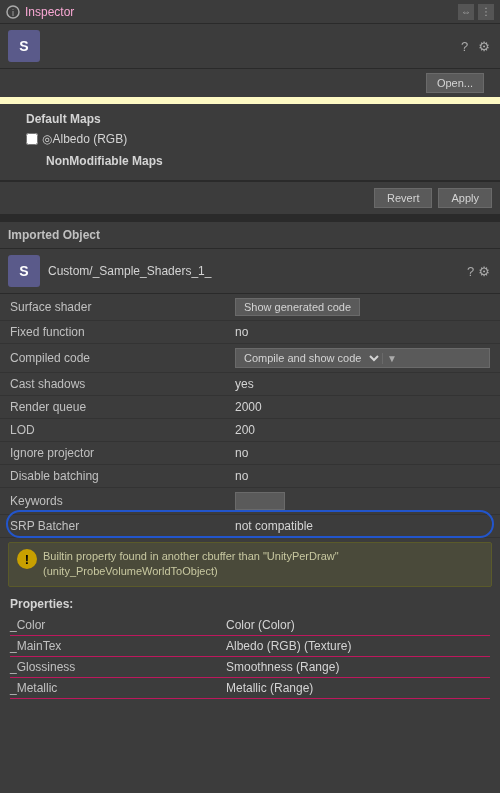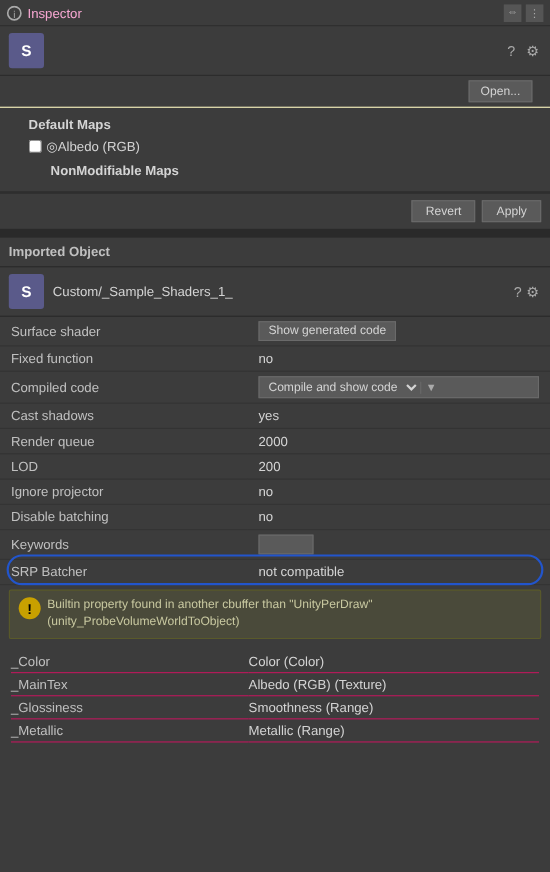--- a/index.html
+++ b/index.html
@@ -305,21 +305,21 @@
 </div>
 
 <div class="asset-header">
   <div class="asset-icon">S</div>
   <div class="asset-header-actions">
     <button class="icon-btn">?</button>
     <button class="icon-btn">⚙</button>
   </div>
 </div>
 
-<div style="display:flex; justify-content:flex-end; padding: 4px 8px; background:#3c3c3c; border-bottom:1px solid #fef9c3;">
+<div style="display:flex; justify-content:flex-end; padding: 4px 8px; background:#3c3c3c; border-bottom:7px solid #fef9c3;">
   <button class="open-btn">Open...</button>
 </div>
 
 <div class="section" style="border-bottom:1px solid #2a2a2a;">
   <div class="section-title">Default Maps</div>
   <div class="checkbox-row">
     <input type="checkbox" style="">
     <span>◎Albedo (RGB)</span>
   </div>
   <div class="section-title" style="margin-top:6px;margin-left:20px;">NonModifiable Maps</div>
@@ -420,20 +420,21 @@
     z-index: 10;
   "></div>
 </div>
 
 <div class="warning-box">
   <div class="warning-icon">!</div>
   <span class="warning-text">Builtin property found in another cbuffer than "UnityPerDraw" (unity_ProbeVolumeWorldToObject)</span>
 </div>
 
 <div class="properties-section">
+  <div class="properties-title">Properties:</div>
   <table class="prop-list">
     <tbody id="prop-list-body">
     <tr>
           <td>_Color</td>
           <td>Color (Color)</td>
         </tr>
         <tr>
           <td>_MainTex</td>
           <td>Albedo (RGB) (Texture)</td>
         </tr>

